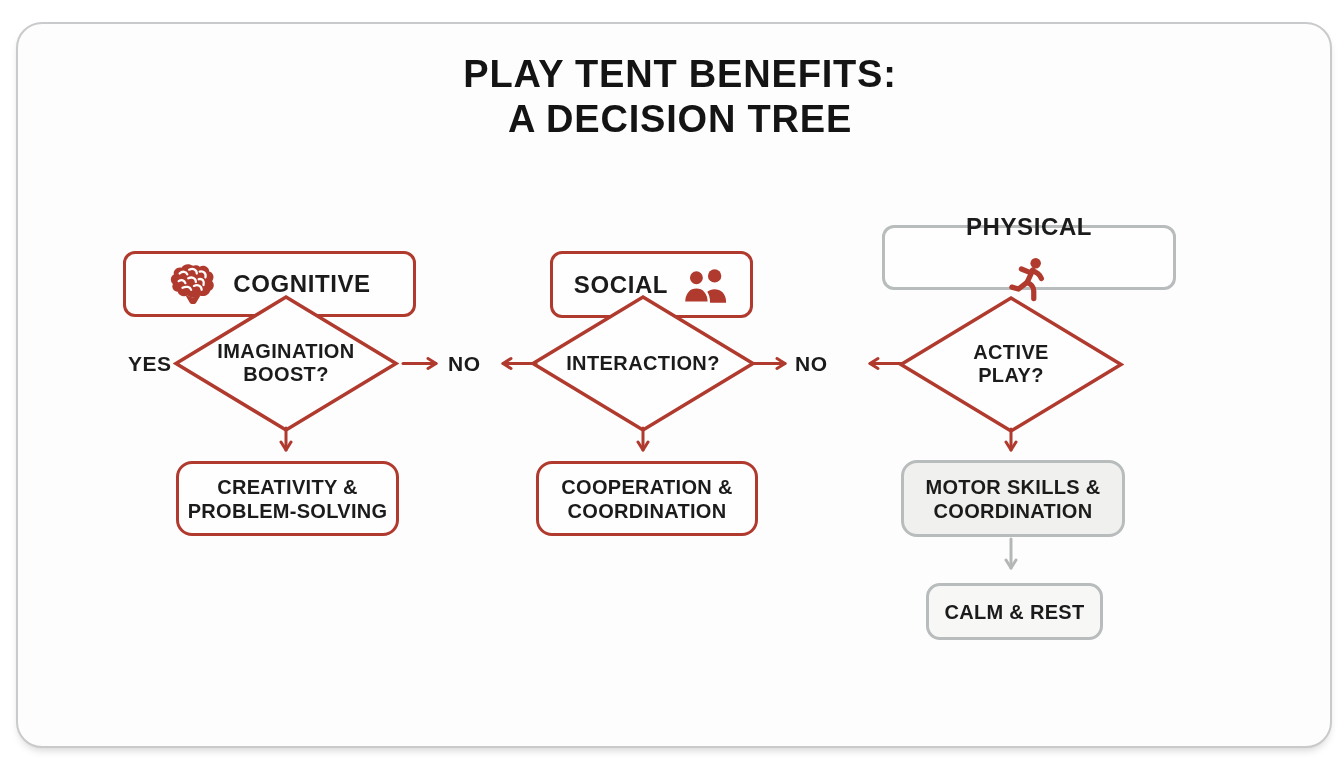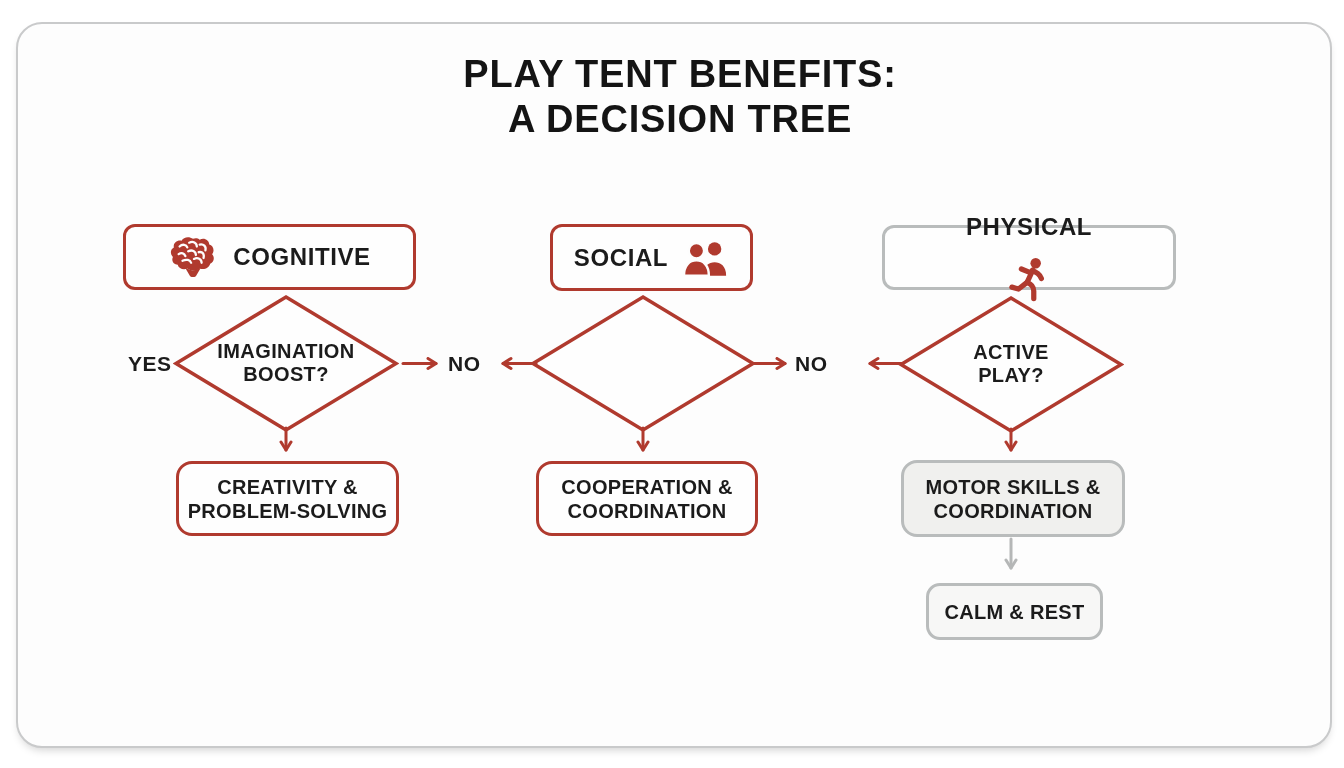--- a/index.html
+++ b/index.html
@@ -5,21 +5,21 @@
   html,body{margin:0;padding:0;background:#ffffff;}
   .canvas{position:relative;width:1344px;height:768px;overflow:hidden;
           font-family:"Liberation Sans", sans-serif;color:#1b1b1b;padding-left:43px;}
   .card{position:absolute;left:16px;top:22px;width:1312px;height:722px;
         background:#fdfdfd;border:2px solid var(--card_border,#c9cacb);border-radius:26px;
         box-shadow:0 5px 8px -3px rgba(0,0,0,0.18);}
   .title{position:absolute;left:0;top:52px;width:1360px;text-align:center;
          font-size:38px;font-weight:800;line-height:45px;letter-spacing:0.8px;color:#141414;}
   .hdr{position:absolute;display:flex;align-items:center;justify-content:center;gap:15px;
        background:#fefefe;border-radius:12px;font-size:24px;font-weight:800;letter-spacing:0.6px;}
-  .hdr.red{border:3.5px solid var(--accent_red,#b03a2e);}
+  .hdr.red{border:3.5px solid var(--accent_red,#b03a2e);margin-top:27px;}
   .hdr.gray{border:3px solid var(--neutral_border,#b9bcbc);flex-direction:column;}
   .dlabel{position:absolute;display:flex;flex-direction:column;align-items:center;justify-content:center;
           text-align:center;font-size:20px;font-weight:800;line-height:23px;letter-spacing:0.4px;}
   .branch{position:absolute;font-size:21px;font-weight:800;letter-spacing:0.5px;}
   .obox{position:absolute;display:flex;flex-direction:column;align-items:center;justify-content:center;
         text-align:center;font-size:20px;font-weight:800;line-height:24px;letter-spacing:0.3px;border-radius:16px;}
   .obox.red{border:3.5px solid var(--accent_red,#b03a2e);background:#fefefe;}
   .obox.gray{border:3px solid var(--neutral_border,#b9bcbc);background:var(--soft_fill,#f0f0ee);}
   .obox.gray2{border:3px solid var(--neutral_border,#b9bcbc);background:var(--softer_fill,#f7f7f6);border-radius:14px;}
   .abs{position:absolute;}
@@ -92,20 +92,24 @@
     <polygon points="113,3 223,69.5 113,136 3,69.5" fill="#fefefe" stroke="#b03a2e" stroke-width="3.5"></polygon>
   </svg>
   <svg class="abs" style="left:898px;top:295px;" width="226" height="139" viewBox="0 0 226 139">
     <polygon points="113,3 223,69.5 113,136 3,69.5" fill="#fefefe" stroke="#b03a2e" stroke-width="3.5"></polygon>
   </svg>
 
   <div class="dlabel" style="left:206px;top:337px;width:160px;height:52px;">
     <span class="line">IMAGINATION</span>
     <span class="line">BOOST?</span>
   </div>
+  <div class="dlabel" style="left:553px;top:337px;width:180px;height:52px;">
+    <span class="line">INTERACTION?</span>
+
+  </div>
   <div class="dlabel" style="left:931px;top:338px;width:160px;height:52px;">
     <span class="line">ACTIVE</span>
     <span class="line">PLAY?</span>
   </div>
 
   <div class="branch" style="left:128px;top:352px;">YES</div>
   <div class="branch" style="left:448px;top:352px;">NO</div>
   <div class="branch" style="left:795px;top:352px;">NO</div>
 
   <svg class="abs" style="left:0;top:0;pointer-events:none;" width="1344" height="768">

